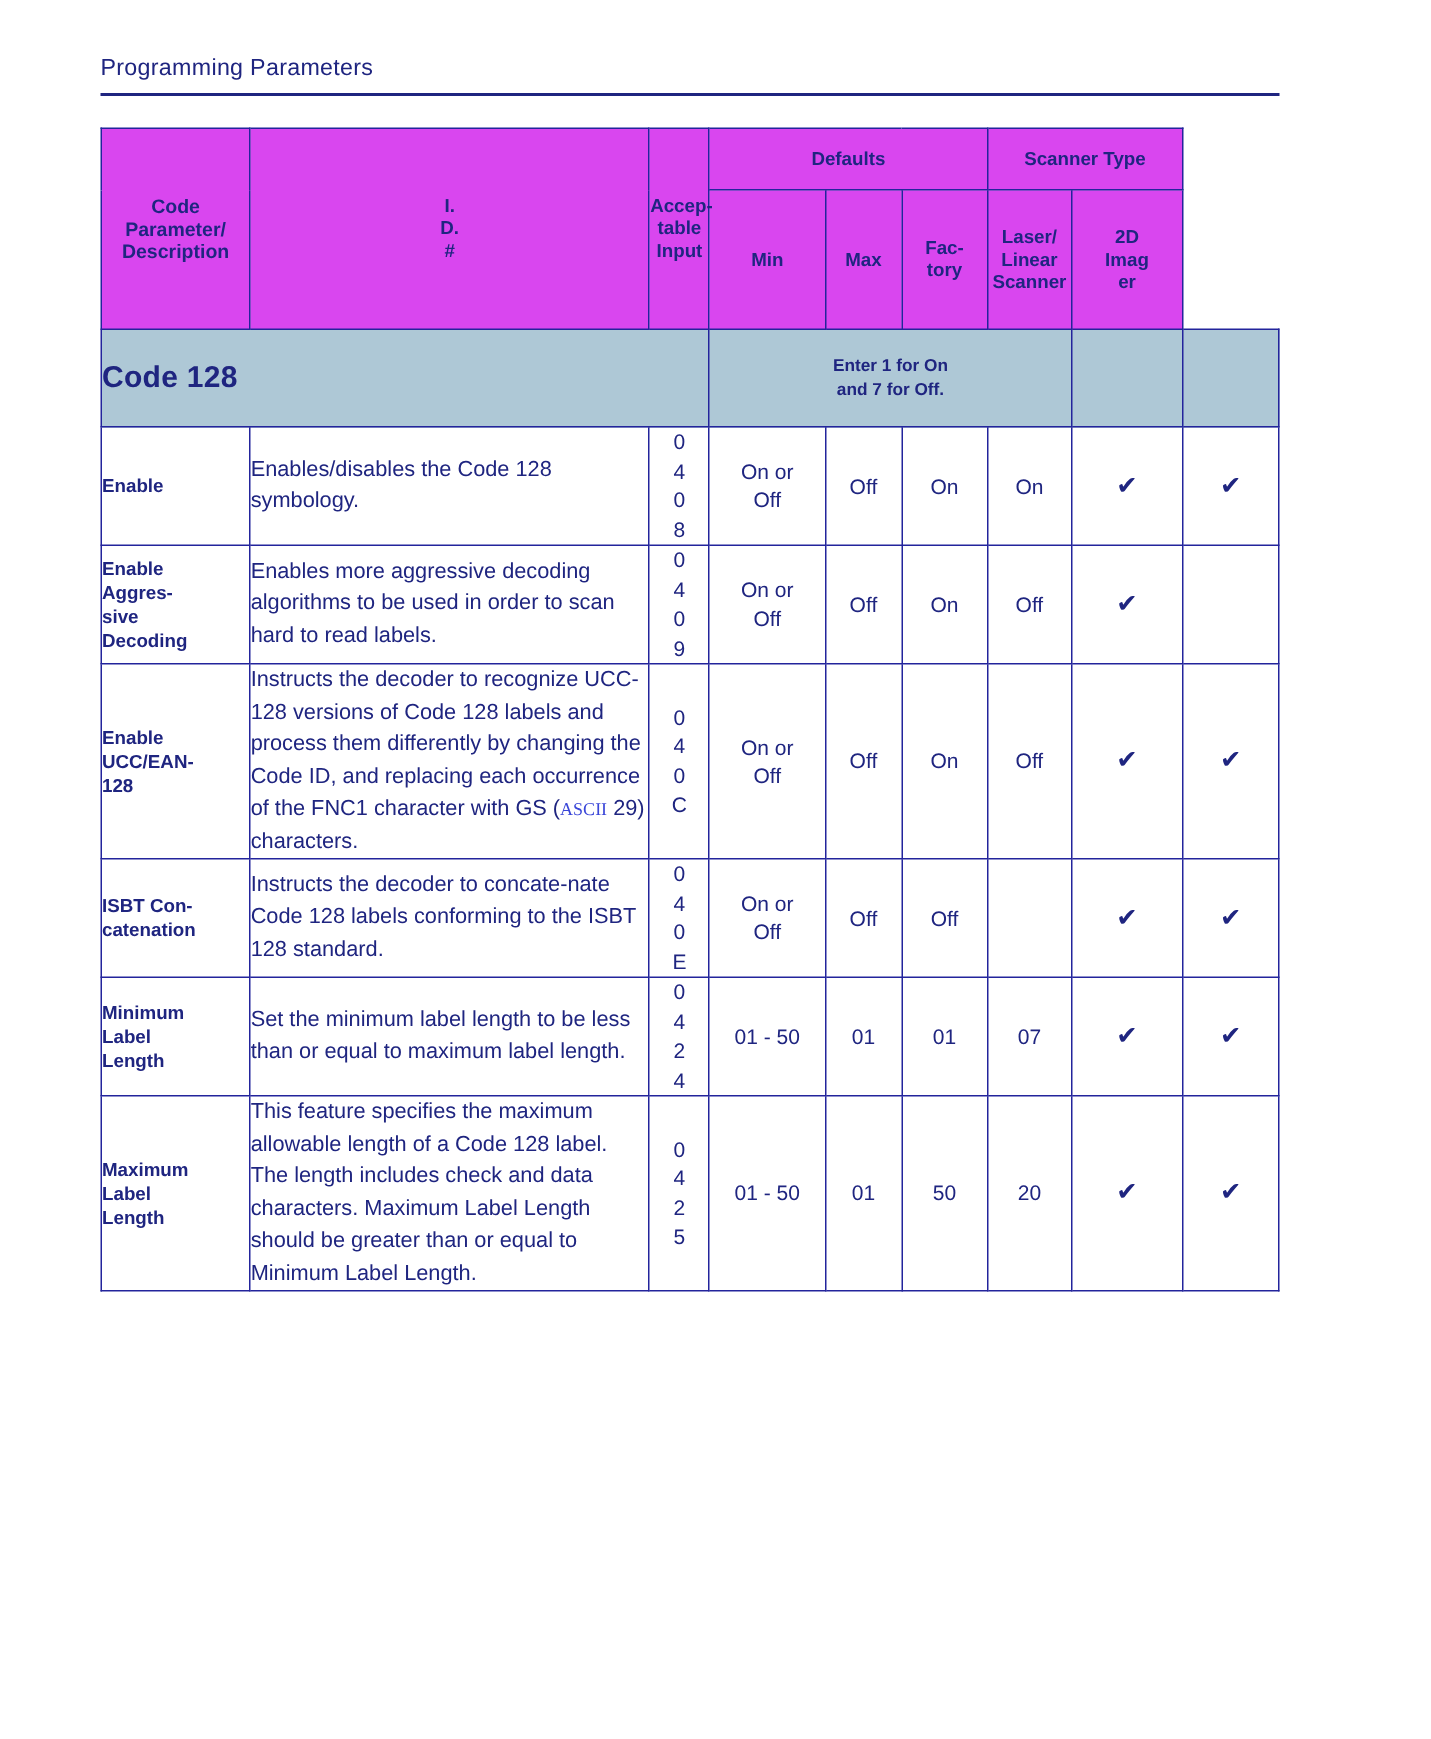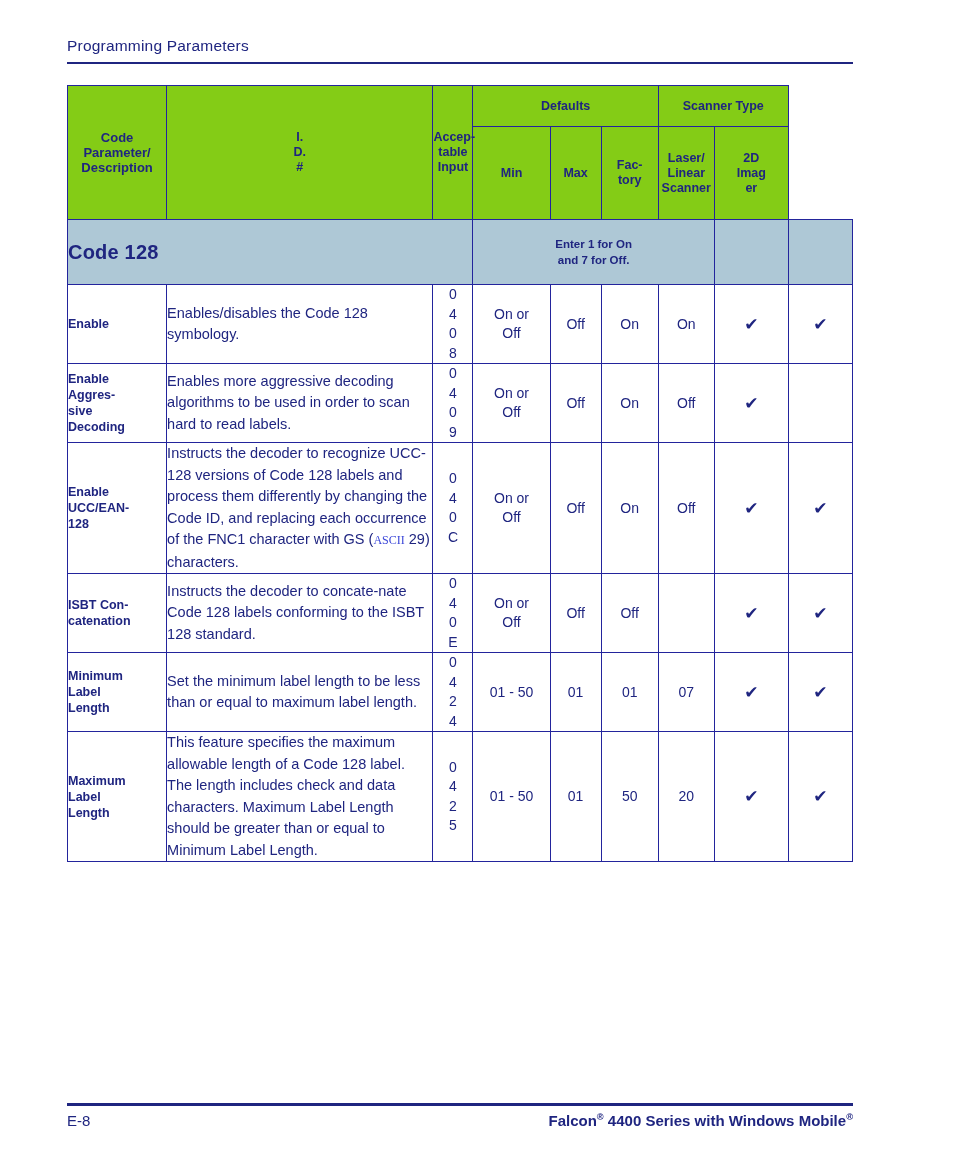--- a/index.html
+++ b/index.html
@@ -54,21 +54,21 @@
     width: 786px;
   }
   table.param td, table.param th {
     border: 1px solid #23249c;
     padding: 0;
     vertical-align: middle;
     color: #1f2580;
   }
   
   .hd {
-    background: #84cc16;
+    background: #d946ef;
     font-size: 12.5px;
     font-weight: bold;
     text-align: center;
     line-height: 15px;
     padding: 3px 2px;
   }
   .hd-main {
     font-size: 13px;
   }
   
@@ -363,21 +363,14 @@
         <td class="c-val">01</td>
         <td class="c-val">50</td>
         <td class="c-val">20</td>
         <td class="c-chk">✔</td>
         <td class="c-chk">✔</td>
       </tr>
     </tbody>
       </table>
   </div>
 
-  <div class="foot">
-    <div class="foot-rule"></div>
-    <div class="foot-row">
-      <div class="foot-left">E-8</div>
-      <div class="foot-right"><span>Falcon</span><sup>®</sup><span> 4400 Series with Windows Mobile</span><sup>®</sup></div>
-    </div>
-  </div>
 
 </div>
 
 </body></html>

